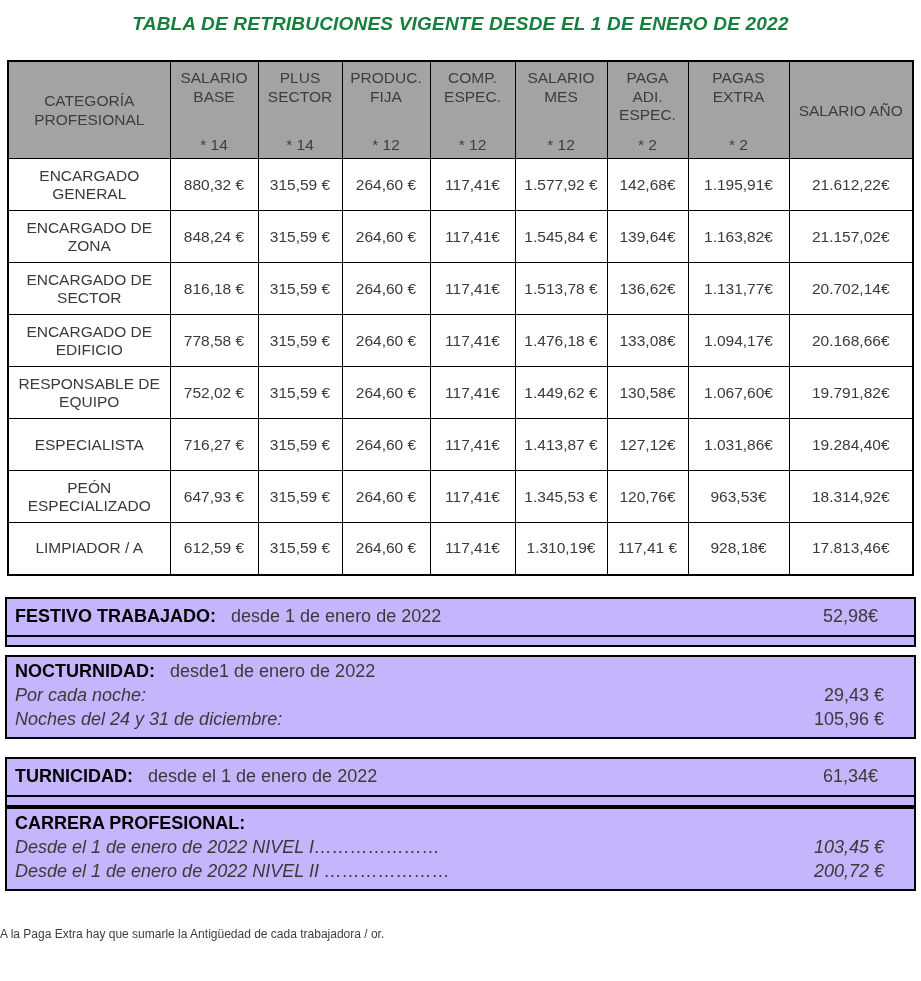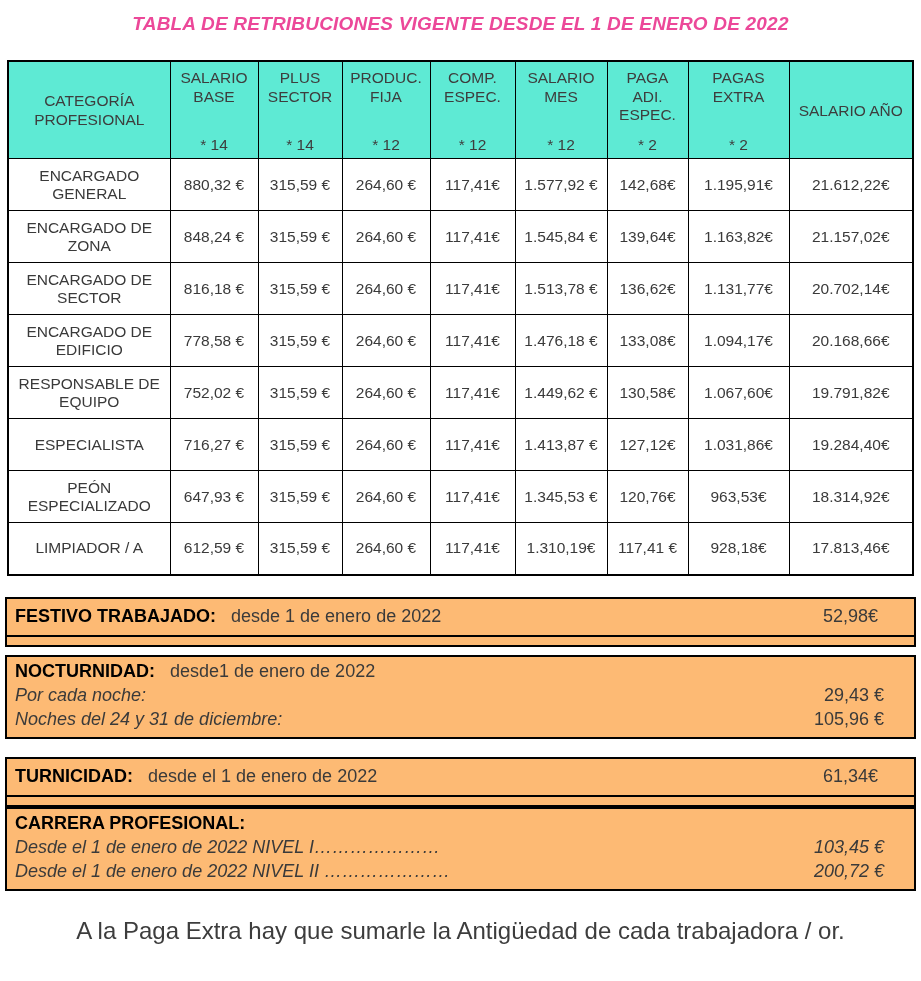--- a/index.html
+++ b/index.html
@@ -9,42 +9,42 @@
     background: #ffffff;
     font-family: "Liberation Sans", sans-serif;
     color: #3a3a3a;
     overflow: hidden;
   }
   .page-title {
     text-align: center;
     font-weight: bold;
     font-style: italic;
     font-size: 19px;
-    color: #ec4899;
+    color: #15803d;
     margin-top: 13px;
     letter-spacing: 0.2px;
   }
   
   table.salary {
     border-collapse: collapse;
     table-layout: fixed;
     width: 905px;
     margin: 25px auto 0 auto;
     border: 2px solid #000;
   }
   table.salary th, table.salary td {
     border: 1px solid #000;
     text-align: center;
     vertical-align: middle;
     font-size: 15.5px;
     padding: 1px 2px;
     overflow: hidden;
   }
   table.salary th {
-    background: #5eead4;
+    background: #a3a3a3;
     font-weight: normal;
     color: #3d3d3d;
     height: 96px;
     padding: 0;
   }
   .hwrap {
     display: flex; flex-direction: column;
     justify-content: space-between;
     align-items: center;
     height: 96px; width: 100%;
@@ -53,21 +53,21 @@
   .hwrap.center { justify-content: center; }
   .hlabel { line-height: 1.2; }
   .hmult  { line-height: 1.1; }
   table.salary td { height: 52px; line-height: 1.15; }
   td.cat { font-size: 15.5px; }
   
   .box {
     width: 911px;
     margin: 0 auto;
     border: 2px solid #000;
-    background: #fdba74;
+    background: #c4b5fd;
   }
   .box-festivo    { margin-top: 21px; }
   .box-nocturnidad{ margin-top: 8px;  }
   .box-turnicidad { margin-top: 18px; }
   .box-carrera    { }
   .ruled-row {
     display: flex;
     align-items: baseline;
     border-bottom: 2px solid #000;
     padding: 7px 36px 8px 8px;
@@ -77,24 +77,24 @@
   .pad-box { padding: 4px 30px 7px 8px; font-size: 18px; }
   .sec-title { font-weight: bold; color: #000; white-space: nowrap; }
   .sec-sub   { margin-left: 15px; color: #3a3a3a; }
   .sec-value { margin-left: auto; color: #3a3a3a; white-space: nowrap; }
   .line-row  { display: flex; align-items: baseline; margin-top: 3px; }
   .line-row .lbl { font-style: italic; }
   .line-row.italic-all .lbl, .line-row.italic-all .sec-value { font-style: italic; }
   .sec-head { display: flex; align-items: center; }
   
   .footer-note {
-    text-align: center;
-    font-size: 24px;
+    text-align: left;
+    font-size: 12px;
     color: #3d3d3d;
-    margin-top: 26px;
+    margin-top: 36px;
   }
 </style>
 </head>
 <body>
 
 <div class="page-title">TABLA DE RETRIBUCIONES VIGENTE DESDE EL 1 DE ENERO DE 2022</div>
 
 <table class="salary">
   <colgroup>
     <col style="width:162px">

